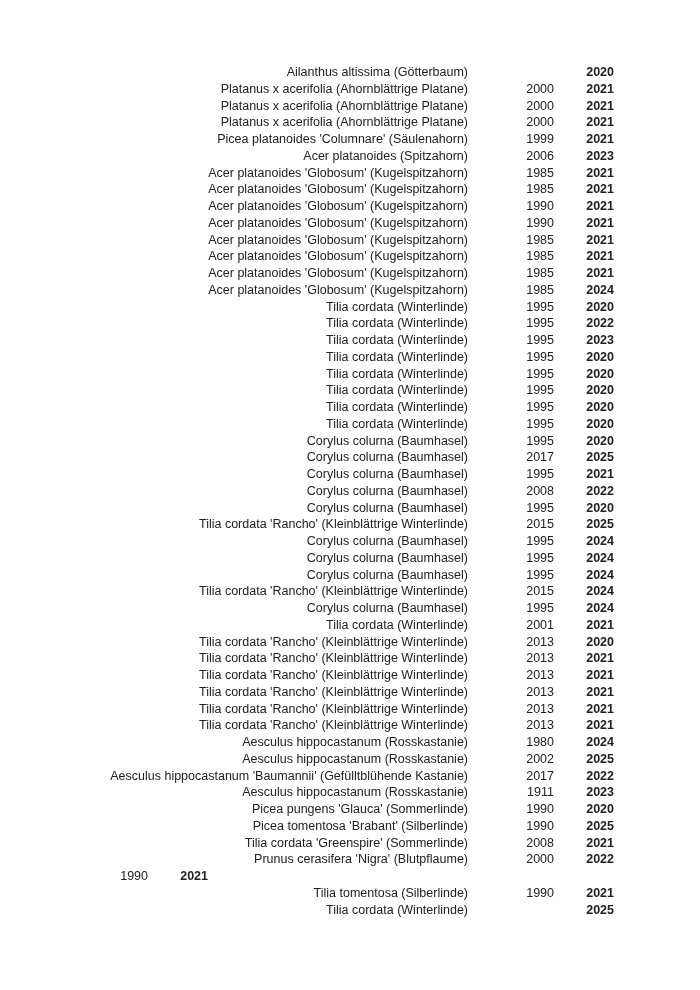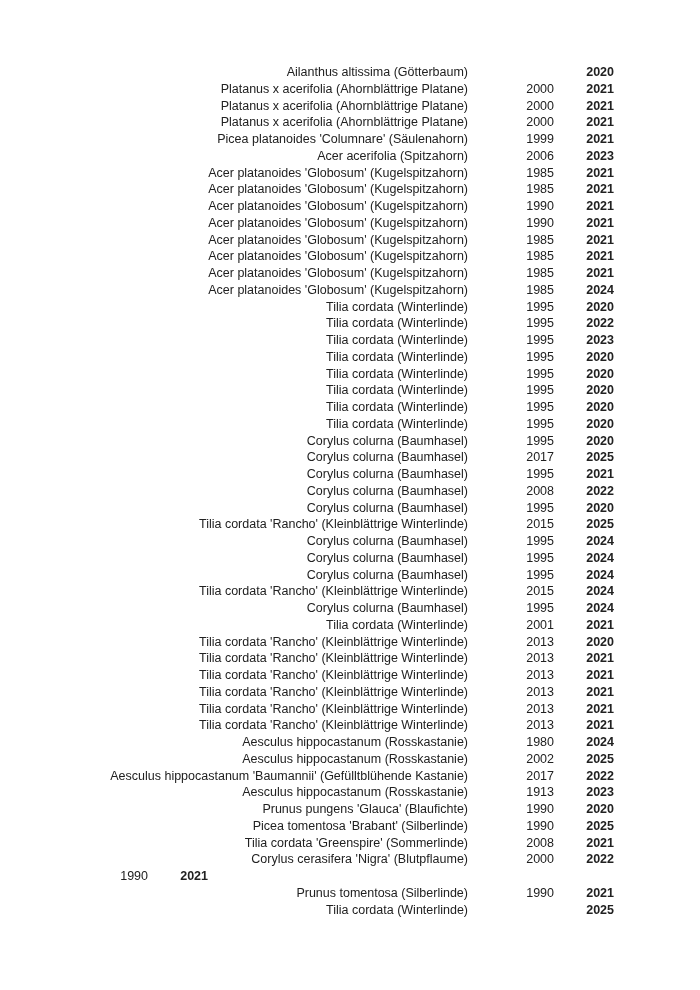--- a/index.html
+++ b/index.html
@@ -79,21 +79,21 @@
     <span class="year2">2021</span>
   </div>
 
   <div class="row">
     <span class="name">Picea platanoides 'Columnare' (Säulenahorn)</span>
     <span class="year1">1999</span>
     <span class="year2">2021</span>
   </div>
 
   <div class="row">
-    <span class="name">Acer acerifolia (Spitzahorn)</span>
+    <span class="name">Acer platanoides (Spitzahorn)</span>
     <span class="year1">2006</span>
     <span class="year2">2023</span>
   </div>
 
   <div class="row">
     <span class="name">Acer platanoides 'Globosum' (Kugelspitzahorn)</span>
     <span class="year1">1985</span>
     <span class="year2">2021</span>
   </div>
 
@@ -308,55 +308,55 @@
   </div>
 
   <div class="row">
     <span class="name">Aesculus hippocastanum 'Baumannii' (Gefülltblühende Kastanie)</span>
     <span class="year1">2017</span>
     <span class="year2">2022</span>
   </div>
 
   <div class="row">
     <span class="name">Aesculus hippocastanum (Rosskastanie)</span>
-    <span class="year1">1913</span>
+    <span class="year1">1911</span>
     <span class="year2">2023</span>
   </div>
 
   <div class="row">
-    <span class="name">Prunus pungens 'Glauca' (Blaufichte)</span>
+    <span class="name">Picea pungens 'Glauca' (Sommerlinde)</span>
     <span class="year1">1990</span>
     <span class="year2">2020</span>
   </div>
 
   <div class="row">
     <span class="name">Picea tomentosa 'Brabant' (Silberlinde)</span>
     <span class="year1">1990</span>
     <span class="year2">2025</span>
   </div>
 
   <div class="row">
     <span class="name">Tilia cordata 'Greenspire' (Sommerlinde)</span>
     <span class="year1">2008</span>
     <span class="year2">2021</span>
   </div>
 
   <div class="row">
-    <span class="name">Corylus cerasifera 'Nigra' (Blutpflaume)</span>
+    <span class="name">Prunus cerasifera 'Nigra' (Blutpflaume)</span>
     <span class="year1">2000</span>
     <span class="year2">2022</span>
   </div>
 
   <div class="row">
     <span class="year1">1990</span>
     <span class="year2">2021</span>
   </div>
 
   <div class="row">
-    <span class="name">Prunus tomentosa (Silberlinde)</span>
+    <span class="name">Tilia tomentosa (Silberlinde)</span>
     <span class="year1">1990</span>
     <span class="year2">2021</span>
   </div>
 
   <div class="row">
     <span class="name">Tilia cordata (Winterlinde)</span>
     <span class="year1"></span>
     <span class="year2">2025</span>
   </div>
 </div>

